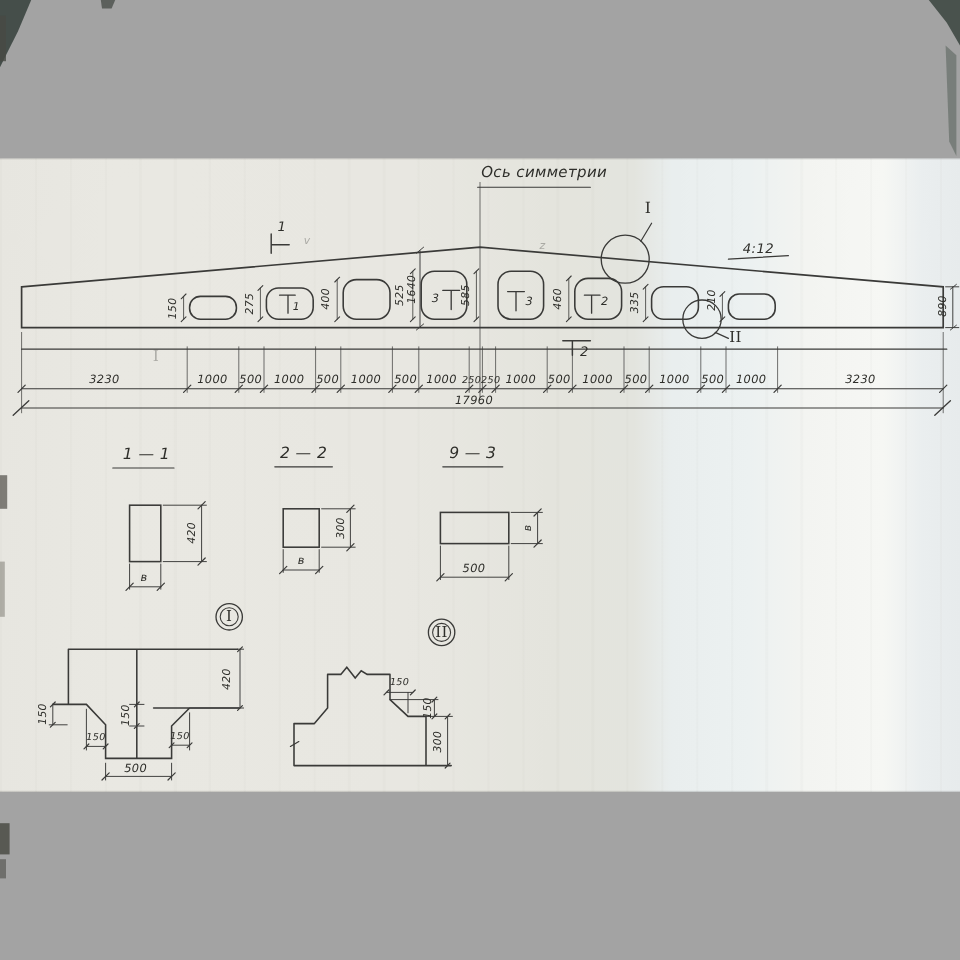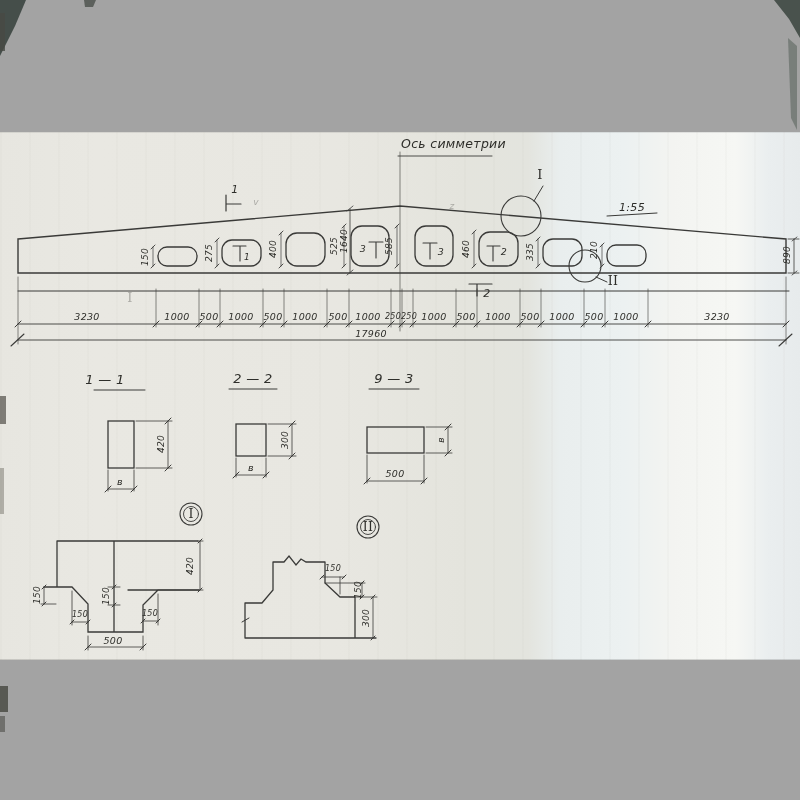--- a/index.html
+++ b/index.html
@@ -138,21 +138,21 @@
                M273,562 V590 L262,603 M245,603 H262 M245,603 V638 M245,638 H355
                M325,562 V583 L340,597 H355 V638 M355,638 H376"></path>
       <path stroke-width=".8" d="M322,577 H344 M340,577 V594 M325,583 H365 M355,597 H377 M362,583 V597 M373,597 V638"></path>
       <path stroke-width="1" d="M320,579 l4,-4 M342,579 l4,-4 M360,585 l4,-4 M360,599 l4,-4 M371,599 l4,-4 M371,640 l4,-4
                M242,622 l7,-4"></path>
     </g>
   </svg>
 
   <div class="labels">
     <span class="t s12 left" style="left:401px;top:144px">Ось симметрии</span>
-    <span class="t s11" style="left:632px;top:207px">1:55</span>
+    <span class="t s11" style="left:632px;top:207px">4:12</span>
 
     <span class="t s11" style="left:235px;top:189px">1</span>
     <span class="t s11" style="left:487px;top:293px">2</span>
     <span class="t s9" style="left:247px;top:257px">1</span>
     <span class="t" style="left:363px;top:249px">3</span>
     <span class="t" style="left:441px;top:252px">3</span>
     <span class="t" style="left:504px;top:252px">2</span>
 
     <span class="t s13 serif" style="left:540px;top:174px">I</span>
     <span class="t s12 serif" style="left:613px;top:281px">II</span>
@@ -179,23 +179,23 @@
     <span class="t sm" style="left:393px;top:317px">250</span>
     <span class="t sm" style="left:409px;top:317px">250</span>
     <span class="t" style="left:434px;top:317px">1000</span>
     <span class="t" style="left:466px;top:317px">500</span>
     <span class="t" style="left:498px;top:317px">1000</span>
     <span class="t" style="left:530px;top:317px">500</span>
     <span class="t" style="left:562px;top:317px">1000</span>
     <span class="t" style="left:594px;top:317px">500</span>
     <span class="t" style="left:626px;top:317px">1000</span>
     <span class="t" style="left:717px;top:317px">3230</span>
-    <span class="t" style="left:371px;top:334px">17960</span>
-
-    <span class="t s13" style="left:105px;top:379px">1 — 1</span>
+    <span class="t" style="left:395px;top:334px">17960</span>
+
+    <span class="t s13" style="left:122px;top:379px">1 — 1</span>
     <span class="t s13" style="left:253px;top:378px">2 — 2</span>
     <span class="t s13" style="left:394px;top:378px">9 — 3</span>
     <span class="t s9 vt" style="left:161px;top:444px">420</span>
     <span class="t" style="left:120px;top:482px">в</span>
     <span class="t s9 vt" style="left:285px;top:440px">300</span>
     <span class="t" style="left:251px;top:468px">в</span>
     <span class="t s9 vt" style="left:441px;top:440px">в</span>
     <span class="t" style="left:395px;top:474px">500</span>
 
     <span class="t s12 serif" style="left:191px;top:514px">I</span>

